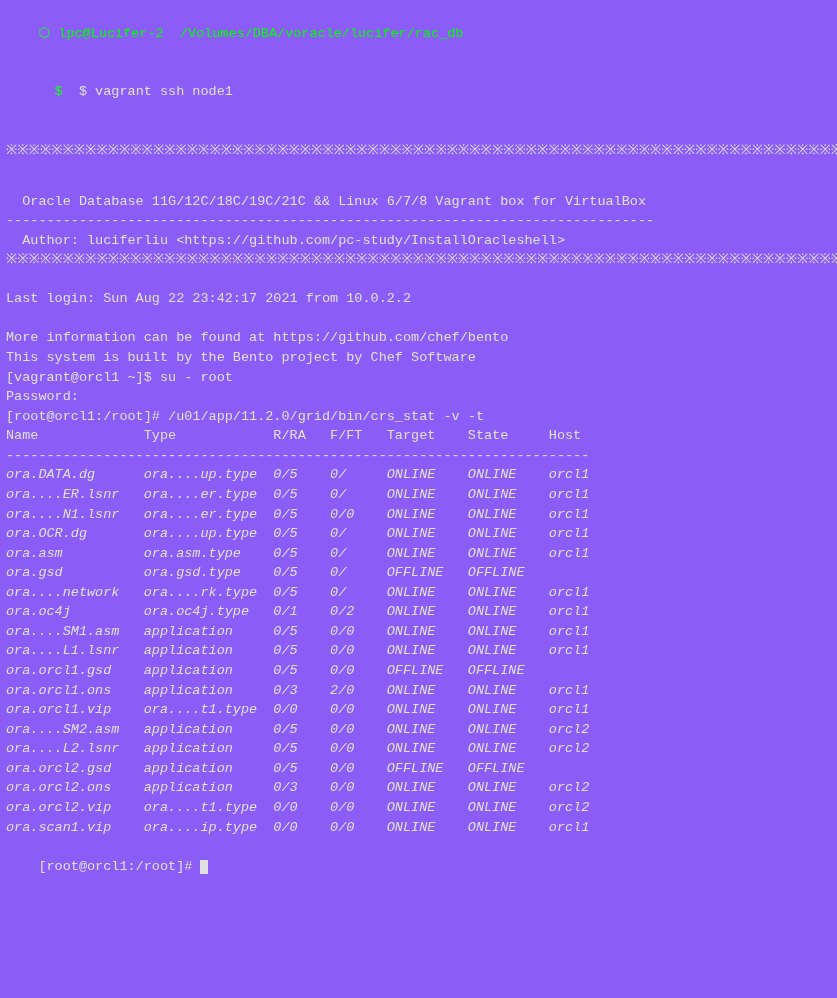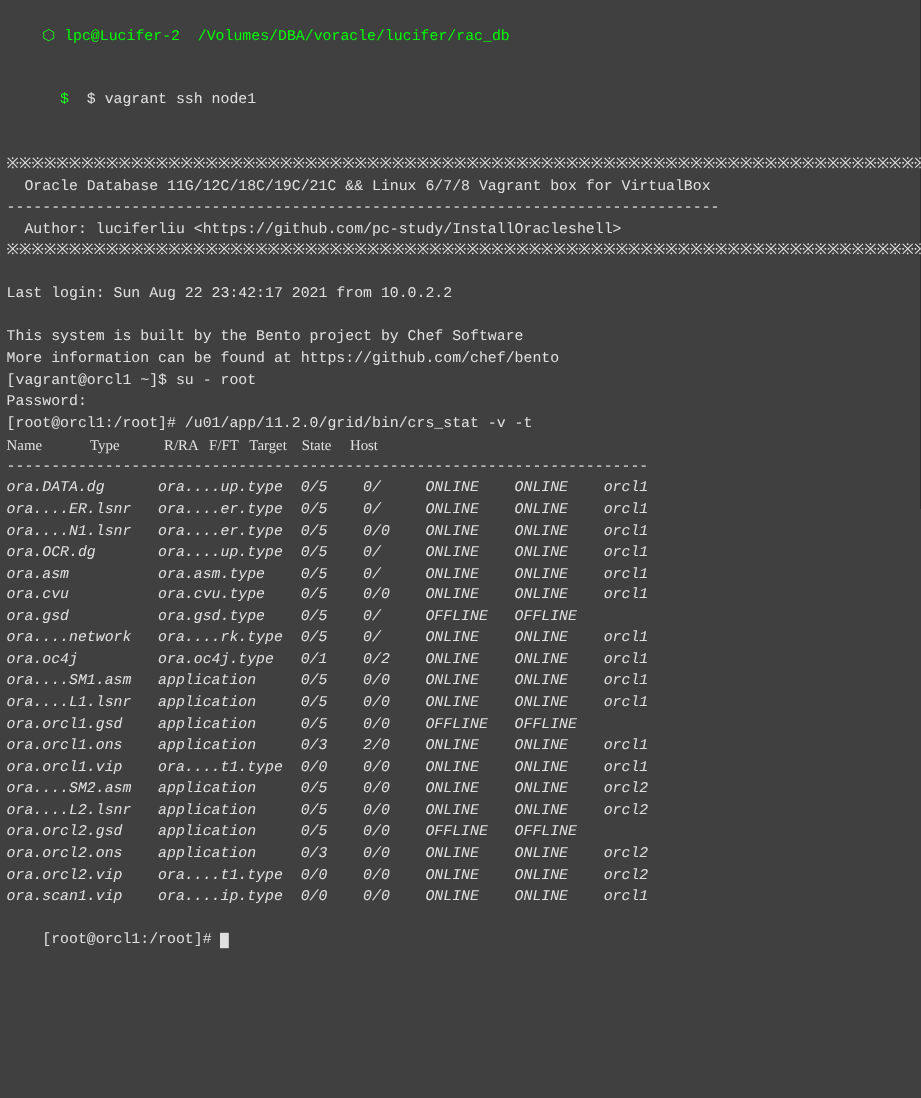--- a/index.html
+++ b/index.html
@@ -8,61 +8,61 @@
       color: #e0e0e0;
       font-family: 'Courier New', Courier, monospace;
       font-size: 13.5px;
       line-height: 1.45;
       width: 837px;
       min-height: 998px;
       overflow: hidden;
       padding: 0;
     }
     .terminal {
-      background: #404040;
+      background: #8b5cf6;
       width: 837px;
       min-height: 998px;
       padding: 4px 6px 6px 6px;
     }
     .title-bar {
       color: #00ff00;
       white-space: pre;
     }
     .prompt-line {
       white-space: pre;
       color: #e0e0e0;
     }
     .separator-line {
       color: #e0e0e0;
       white-space: pre;
     }
     .info-line {
       color: #e0e0e0;
       white-space: pre;
+      margin-top: 31px;
     }
     .author-line {
       color: #e0e0e0;
       white-space: pre;
     }
     .login-line {
       color: #e0e0e0;
       white-space: pre;
     }
     .system-line {
       color: #e0e0e0;
       white-space: pre;
     }
     .command-line {
       white-space: pre;
       color: #e0e0e0;
     }
     .table-header {
       color: #e0e0e0;
       white-space: pre;
-      font-family: Liberation Serif, serif;
     }
     .table-divider {
       color: #e0e0e0;
       white-space: pre;
     }
     .table-row-line {
       white-space: pre;
       color: #e0e0e0;
       font-style: italic;
     }
@@ -102,41 +102,40 @@
   <div class="author-line">  Author: luciferliu &lt;https://github.com/pc-study/InstallOracleshell&gt;</div>
 
   <div class="block-line">※※※※※※※※※※※※※※※※※※※※※※※※※※※※※※※※※※※※※※※※※※※※※※※※※※※※※※※※※※※※※※※※※※※※※※※※※※※※※※※※※※※※※※※※</div>
 
   <div>&nbsp;</div>
 
   <div class="login-line">Last login: Sun Aug 22 23:42:17 2021 from 10.0.2.2</div>
 
   <div>&nbsp;</div>
 
+  <div class="system-line">More information can be found at https://github.com/chef/bento</div>
   <div class="system-line">This system is built by the Bento project by Chef Software</div>
-  <div class="system-line">More information can be found at https://github.com/chef/bento</div>
 
   <div class="command-line">[vagrant@orcl1 ~]$ su - root</div>
 
   <div class="command-line">Password:</div>
 
 
   <div class="command-line">[root@orcl1:/root]# /u01/app/11.2.0/grid/bin/crs_stat -v -t</div>
 
   <div class="table-header">Name             Type            R/RA   F/FT   Target    State     Host</div>
 
   <div class="table-divider">------------------------------------------------------------------------</div>
 
   <div id="table-body">
       <div class="table-row-line">ora.DATA.dg      ora....up.type  0/5    0/     ONLINE    ONLINE    orcl1</div>
       <div class="table-row-line">ora....ER.lsnr   ora....er.type  0/5    0/     ONLINE    ONLINE    orcl1</div>
       <div class="table-row-line">ora....N1.lsnr   ora....er.type  0/5    0/0    ONLINE    ONLINE    orcl1</div>
       <div class="table-row-line">ora.OCR.dg       ora....up.type  0/5    0/     ONLINE    ONLINE    orcl1</div>
       <div class="table-row-line">ora.asm          ora.asm.type    0/5    0/     ONLINE    ONLINE    orcl1</div>
-      <div class="table-row-line">ora.cvu          ora.cvu.type    0/5    0/0    ONLINE    ONLINE    orcl1</div>
       <div class="table-row-line">ora.gsd          ora.gsd.type    0/5    0/     OFFLINE   OFFLINE   </div>
       <div class="table-row-line">ora....network   ora....rk.type  0/5    0/     ONLINE    ONLINE    orcl1</div>
       <div class="table-row-line">ora.oc4j         ora.oc4j.type   0/1    0/2    ONLINE    ONLINE    orcl1</div>
       <div class="table-row-line">ora....SM1.asm   application     0/5    0/0    ONLINE    ONLINE    orcl1</div>
       <div class="table-row-line">ora....L1.lsnr   application     0/5    0/0    ONLINE    ONLINE    orcl1</div>
       <div class="table-row-line">ora.orcl1.gsd    application     0/5    0/0    OFFLINE   OFFLINE   </div>
       <div class="table-row-line">ora.orcl1.ons    application     0/3    2/0    ONLINE    ONLINE    orcl1</div>
       <div class="table-row-line">ora.orcl1.vip    ora....t1.type  0/0    0/0    ONLINE    ONLINE    orcl1</div>
       <div class="table-row-line">ora....SM2.asm   application     0/5    0/0    ONLINE    ONLINE    orcl2</div>
       <div class="table-row-line">ora....L2.lsnr   application     0/5    0/0    ONLINE    ONLINE    orcl2</div>

